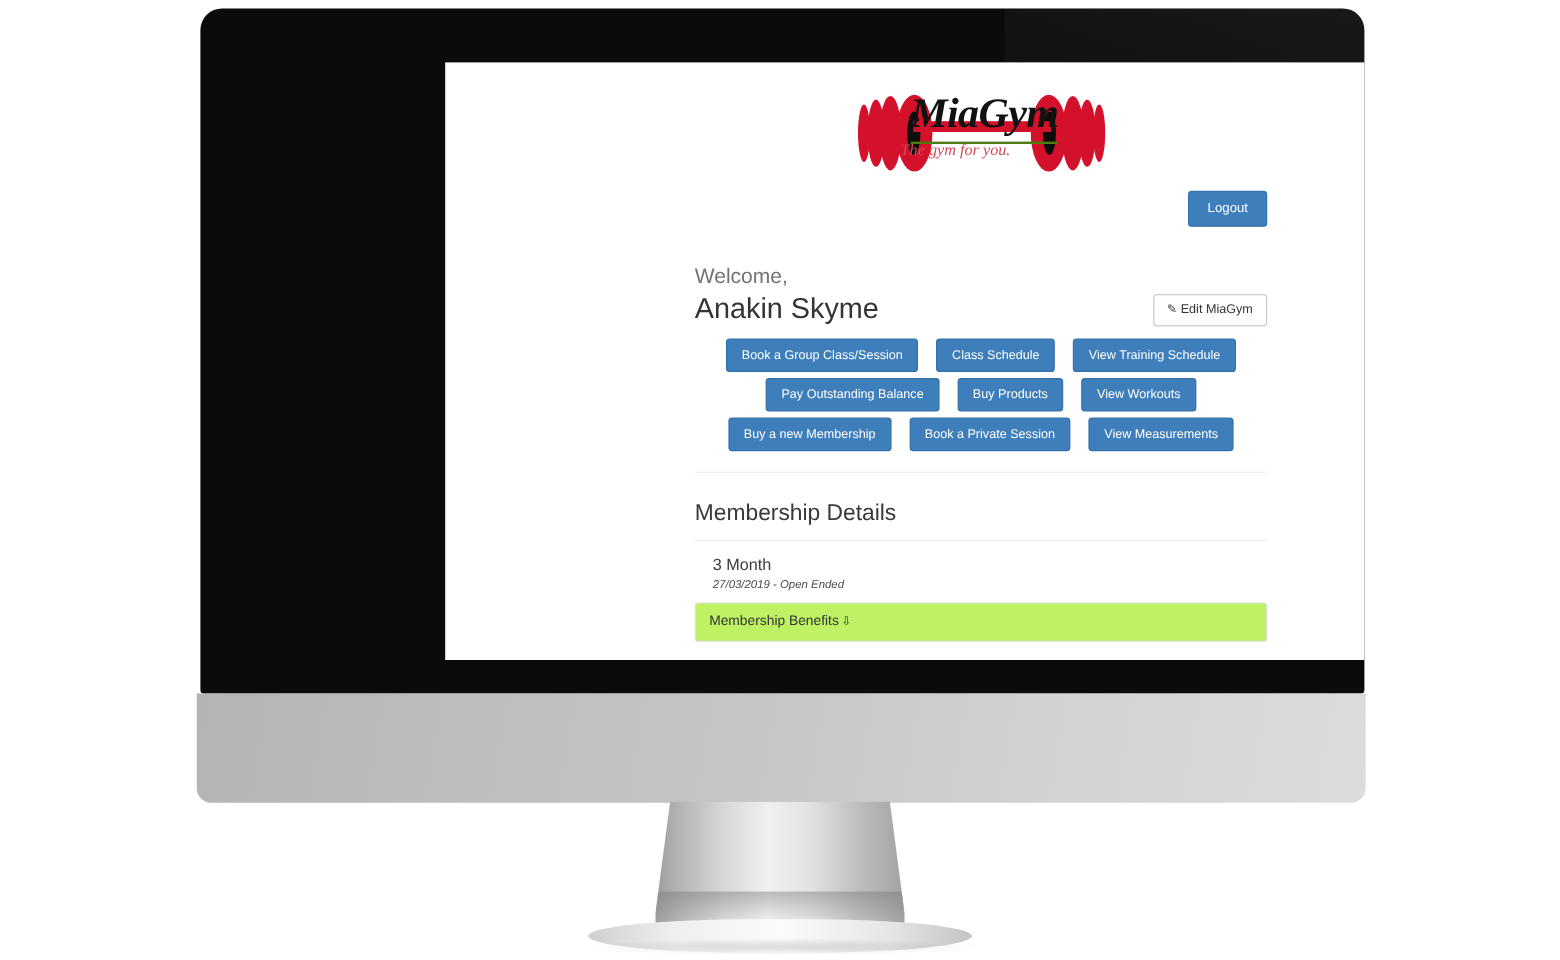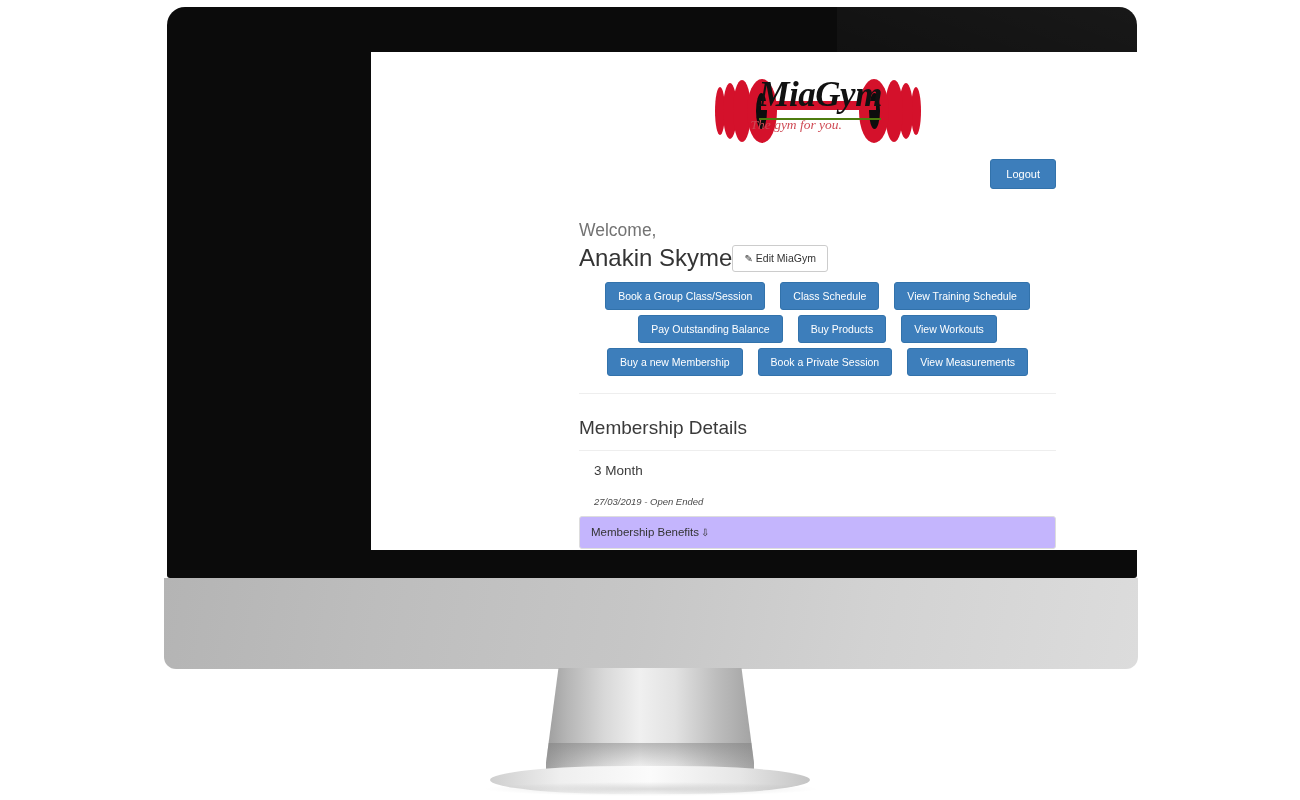--- a/index.html
+++ b/index.html
@@ -168,21 +168,21 @@
     border-radius: 3px;
     line-height: 13px;
   }
   .btn-logout { font-size: 11px; padding: 8px 15px; }
 
   .welcome-block { margin-top: 29px; }
   .welcome-line {
     font-size: 17.5px; color: #737373;
     font-weight: 300; line-height: 24px;
   }
-  .name-row { display: flex; align-items: center; margin-top: 1px; }
+  .name-row { display: flex; align-items: center; margin-top: 1px; justify-content: space-between; }
   .user-name {
     font-size: 24px; color: #343434;
     font-weight: 300; line-height: 30px;
     white-space: nowrap;
   }
   .edit-icon { margin-right: 3px; font-size: 10px; }
 
   .action-rows { margin-top: 9px; }
   .action-row {
     display: flex; justify-content: center;
@@ -201,26 +201,26 @@
   }
   .section-rule {
     border: 0; border-top: 1px solid #eeeeee;
     margin: 9px 0 0 0;
   }
 
   .membership-item { padding-left: 15px; margin-top: 11px; }
   .membership-name { font-size: 13.5px; color: #3b3b3b; line-height: 18px; }
   .membership-dates {
     font-size: 9.5px; color: #4a4a4a;
-    font-style: italic; line-height: 14px; margin-top: 15px;
+    font-style: italic; line-height: 14px; margin-top: 1px;
   }
 
   .panel-heading {
     margin-top: 7px;
-    background: #c4b5fd;
+    background: #bef264;
     border: 1px solid #dddddd;
     border-radius: 3px;
     padding: 7px 11px;
     font-size: 11.5px;
     color: #333333;
     line-height: 16px;
     cursor: pointer;
   }
   .chev { font-size: 10px; margin-left: 2px; }
 </style>

